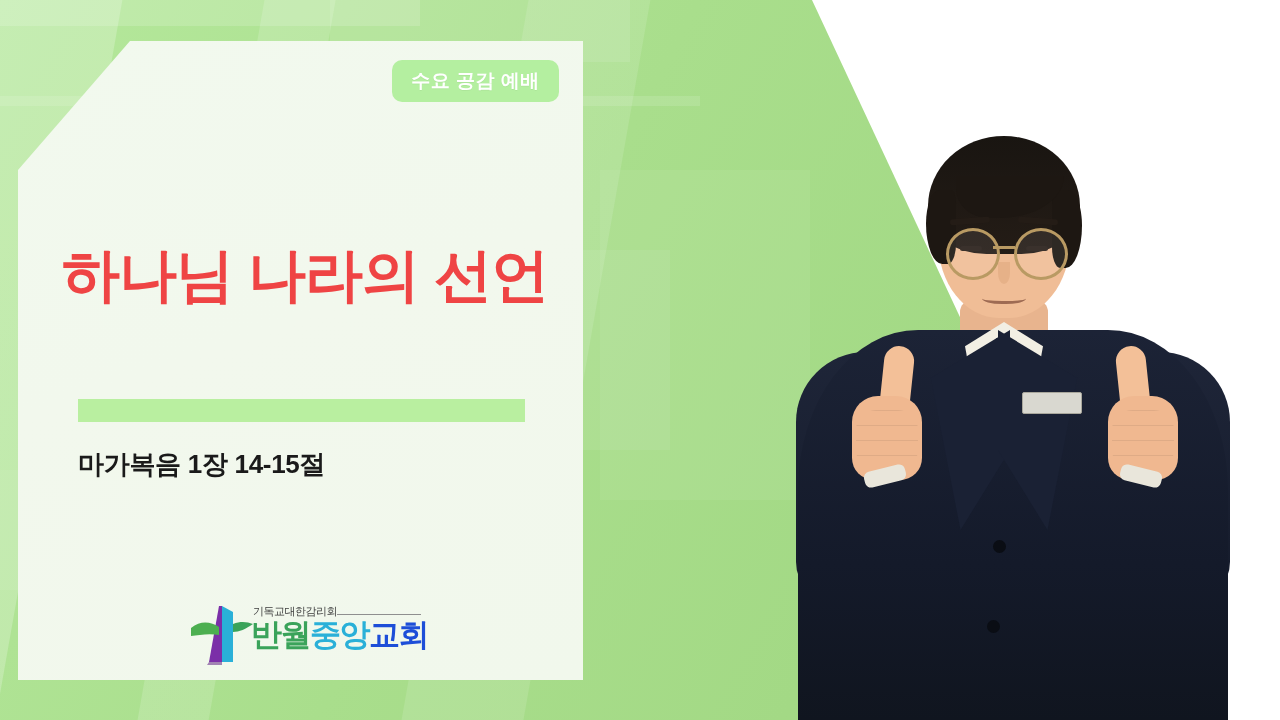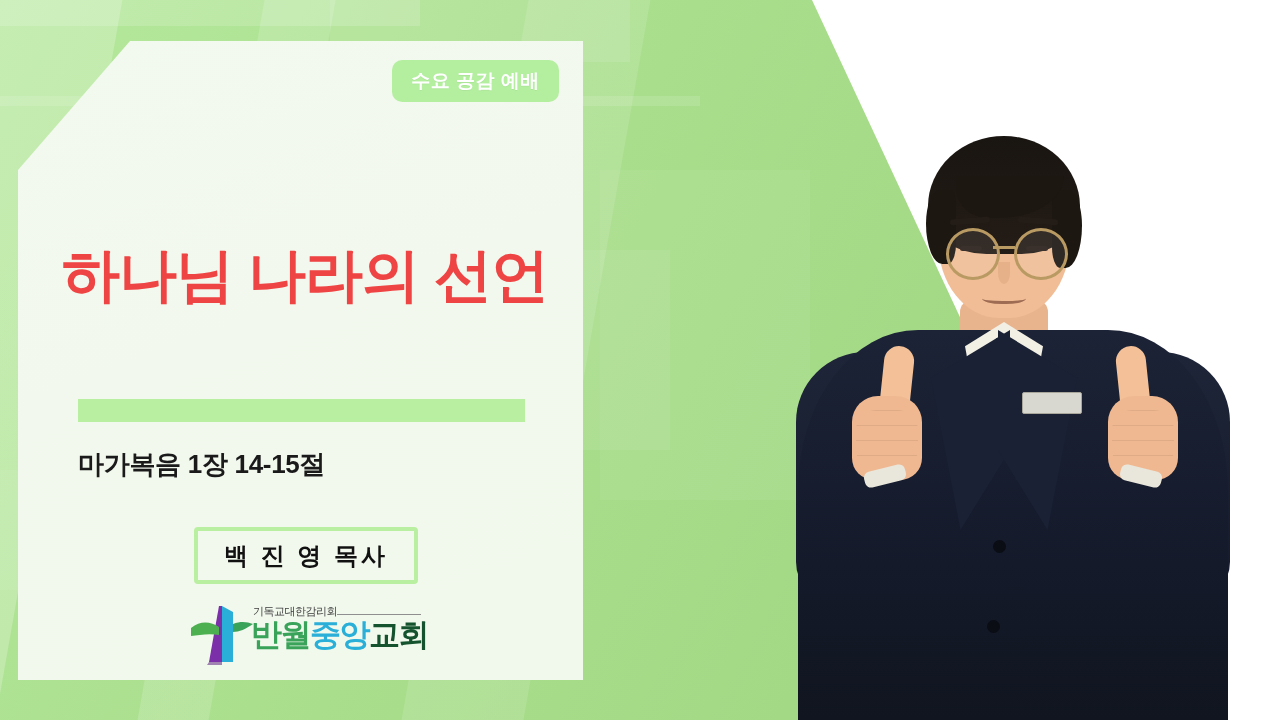--- a/index.html
+++ b/index.html
@@ -101,21 +101,21 @@
   }
   .logo-rule{
     position:absolute;left:84px;top:14px;width:84px;height:1px;background:#8f8f8f;
   }
   .logo-name{
     position:absolute;left:-2px;top:19px;white-space:nowrap;
     font-size:31px;font-weight:800;letter-spacing:-1.5px;line-height:1;
   }
   .nm-a{color:#3aa35a;margin-top:28px;}
   .nm-b{color:#2ab0d8;}
-  .nm-c{color:#14532d;margin-top:8px;}
+  .nm-c{color:#1d4ed8;margin-top:8px;}
 
   
   .person{position:absolute;left:760px;top:0;width:520px;height:720px;overflow:hidden;}
   .p-neck{position:absolute;left:200px;top:300px;width:88px;height:80px;background:#e8b48e;border-radius:12px;}
   .p-suit{
     position:absolute;left:38px;top:330px;width:430px;height:390px;
     background:linear-gradient(180deg,#1c2336 0%,#141a2a 60%,#10151f 100%);
     border-radius:120px 120px 0 0 / 160px 160px 0 0;
   }
   .p-shirt{
@@ -255,23 +255,20 @@
   <div class="badge">
     <span class="badge-text">수요 공감 예배</span>
   </div>
 
   <div class="title">하나님 나라의 선언</div>
 
   <div class="divider"></div>
 
   <div class="scripture">마가복음 1장 14-15절</div>
 
-  <div class="speaker-box">
-    <span class="speaker-text">백 진 영 목사</span>
-  </div>
 
   <div class="logo">
     <span class="logo-mark">
       <svg width="66" height="64" viewBox="0 0 66 64" xmlns="http://www.w3.org/2000/svg">
         <path d="M30 4 L33 4 L33 60 L20 60 Z" fill="#7b2fa8"></path>
         <path d="M33 4 L44 10 L44 60 L33 60 Z" fill="#2ab0d8"></path>
         <path d="M2 26 C12 18 22 20 30 25 L30 33 C20 31 10 33 2 34 Z" fill="#4caf50"></path>
         <path d="M44 22 C52 19 58 20 64 22 C57 27 50 30 44 30 Z" fill="#3aa35a"></path>
         <path d="M20 60 L33 60 L33 63 L18 63 Z" fill="#5e2284" opacity=".55"></path>
       </svg>

